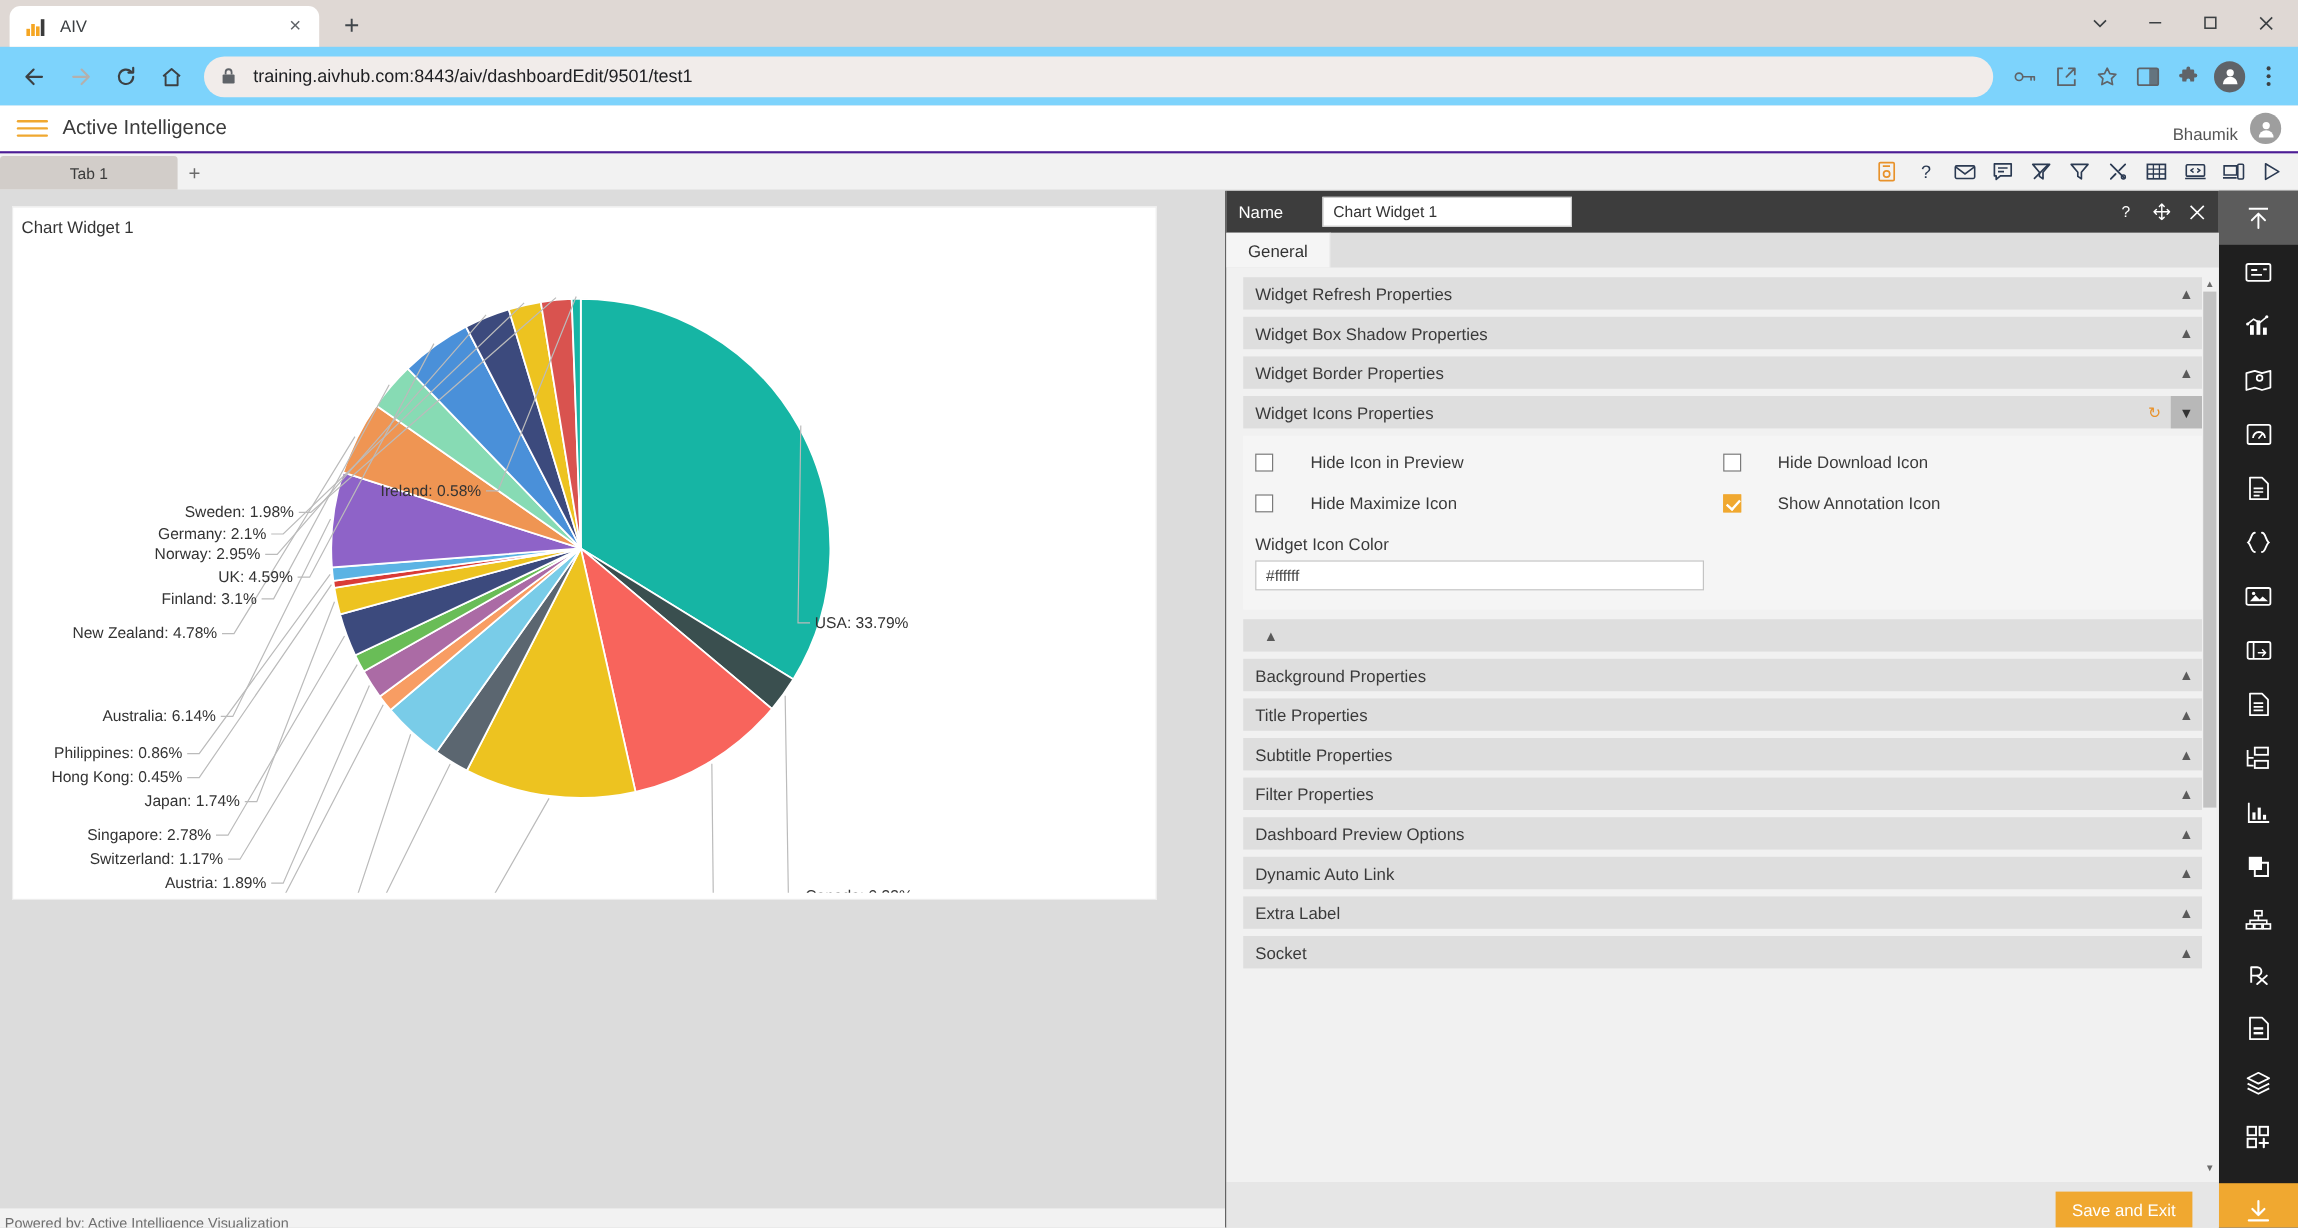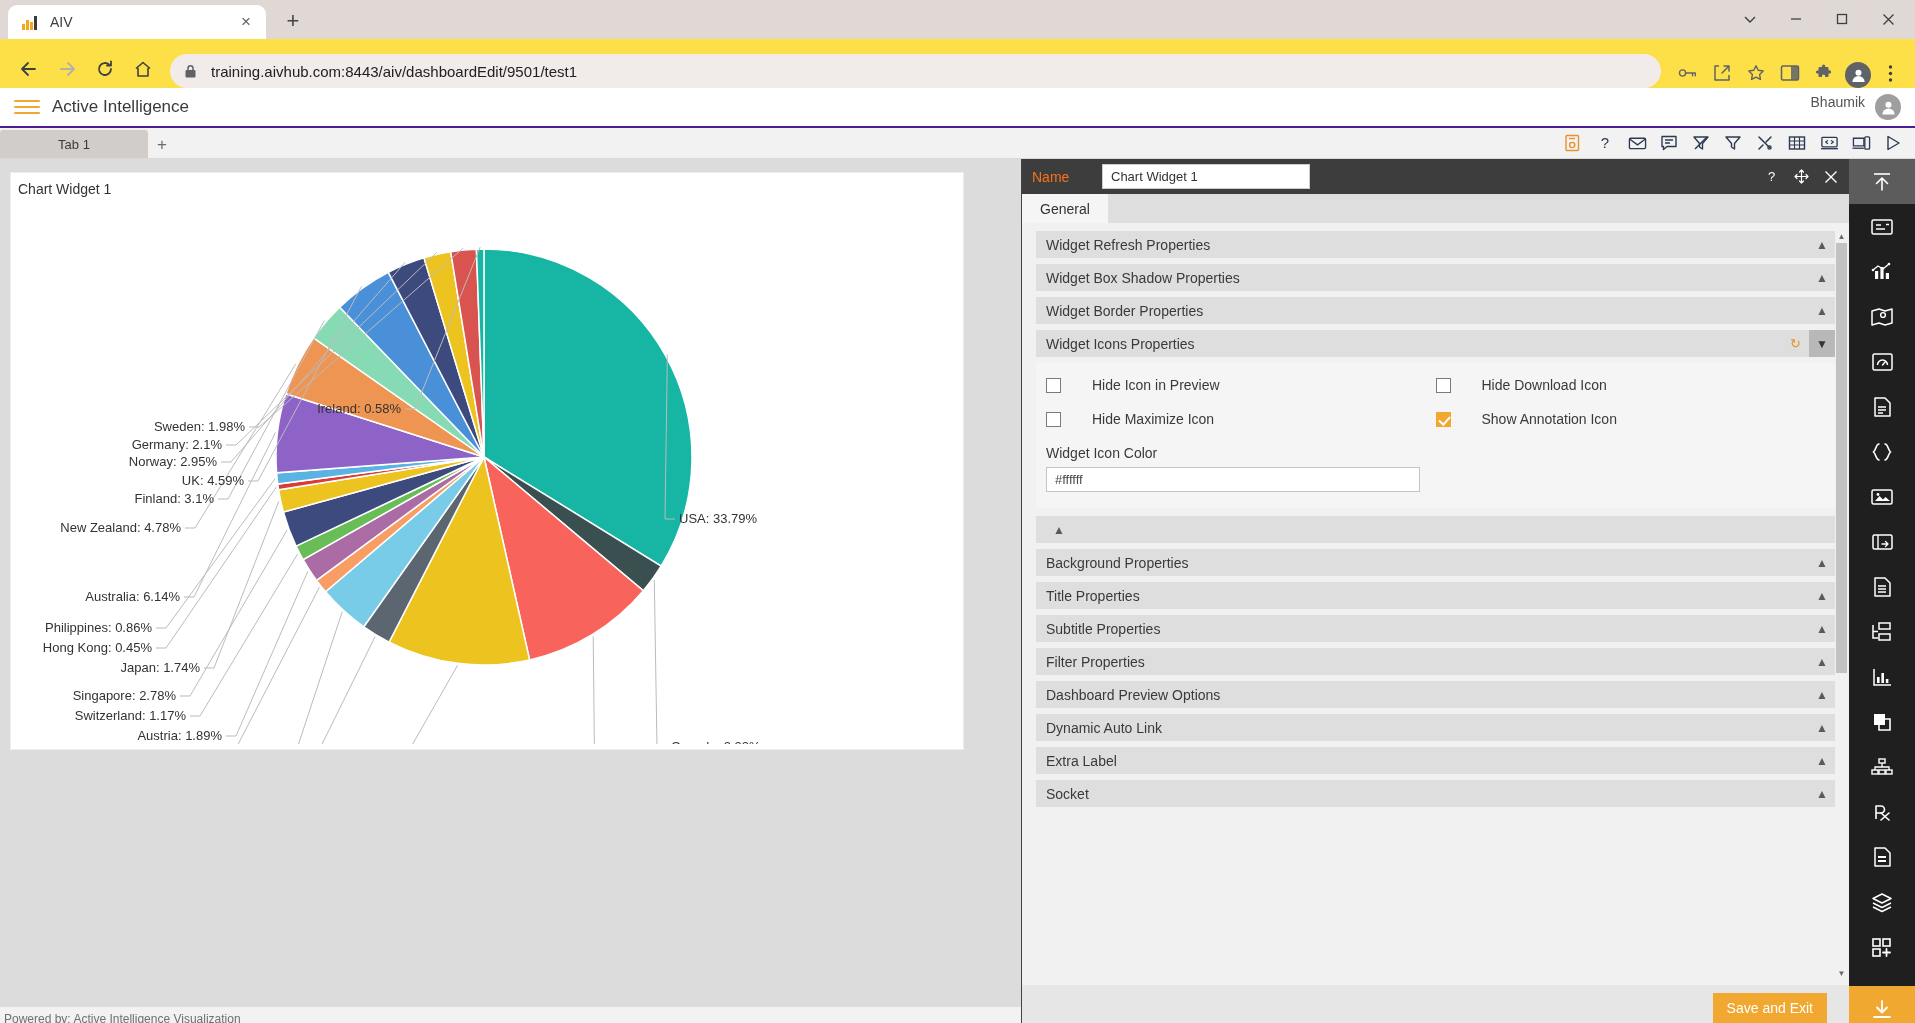--- a/index.html
+++ b/index.html
@@ -36,21 +36,21 @@
   }
   #window-controls {
     position: absolute; right: 4px; top: 2px; display: flex; align-items: center;
   }
   .wc-btn {
     width: 46px; height: 34px; display: flex; align-items: center; justify-content: center;
     color: #3c4043; font-size: 15px; cursor: pointer;
   }
 
   #omnibox-row {
-    height: 49px; display: flex; align-items: flex-end; padding: 0 10px; background: #fde047;
+    height: 49px; display: flex; align-items: center; padding: 0 10px; background: #7dd3fc;
   }
   .nav-btn {
     width: 38px; height: 38px; display: flex; align-items: center; justify-content: center;
     color: #3c4043; cursor: pointer; border-radius: 50%; flex: none;
   }
   .nav-btn.disabled { color: #b4b0ad; }
   #omnibox {
     flex: 1; height: 34px; background: #f1ecea; border-radius: 17px;
     display: flex; align-items: center; padding: 0 14px; margin: 0 8px;
   }
@@ -64,21 +64,21 @@
   }
 
   
   #app-header {
     height: 40px; background: #ffffff; display: flex; align-items: center;
     padding: 0 14px; border-bottom: 2px solid #4c1d95;
   }
   #hamburger { width: 26px; margin-right: 12px; cursor: pointer; }
   #hamburger span { display: block; height: 2px; background: #f0a830; margin: 4px 0; border-radius: 1px; }
   #app-title { font-size: 17px; color: #3b3b3b; }
-  #header-right { margin-left: auto; display: flex; align-items: flex-start; gap: 10px; }
+  #header-right { margin-left: auto; display: flex; align-items: flex-end; gap: 10px; }
   #user-name { font-size: 14px; color: #555; }
   #user-avatar { width: 26px; height: 26px; border-radius: 50%; background: #9e9e9e;
                  display:flex; align-items:center; justify-content:center; }
 
   
   #tabbar {
     height: 31px; background: #f2f2f2; display: flex; align-items: flex-end; position: relative;
     border-bottom: 1px solid #d9d9d9;
   }
   #dash-tab {
@@ -120,21 +120,21 @@
 
   
   #props-panel {
     width: 828px; height: 100%; background: #e6e6e6;
     border-left: 1px solid #444; display: flex; flex-direction: column; position: relative;
   }
   #props-header {
     height: 35px; background: #3d3d3d; display: flex; align-items: center;
     padding: 0 10px; flex: none;
   }
-  #props-name-label { font-size: 14px; color: #f97316; width: 70px; }
+  #props-name-label { font-size: 14px; color: #ffffff; width: 70px; }
   #props-name-input {
     width: 208px; height: 25px; background: #ffffff; border: 1px solid #ccc;
     font-size: 13px; color: #333; padding: 0 8px; font-family: "Liberation Sans", sans-serif;
   }
   #props-header-icons { margin-left: auto; display: flex; align-items: center; gap: 14px; }
   .ph-icon { color: #ffffff; font-size: 15px; cursor: pointer; display:flex;
              align-items:center; justify-content:center; width:16px; height:16px; }
 
   #props-tabs { height: 29px; background: #dedede; display: flex; align-items: stretch; flex: none; }
   .props-tab {

